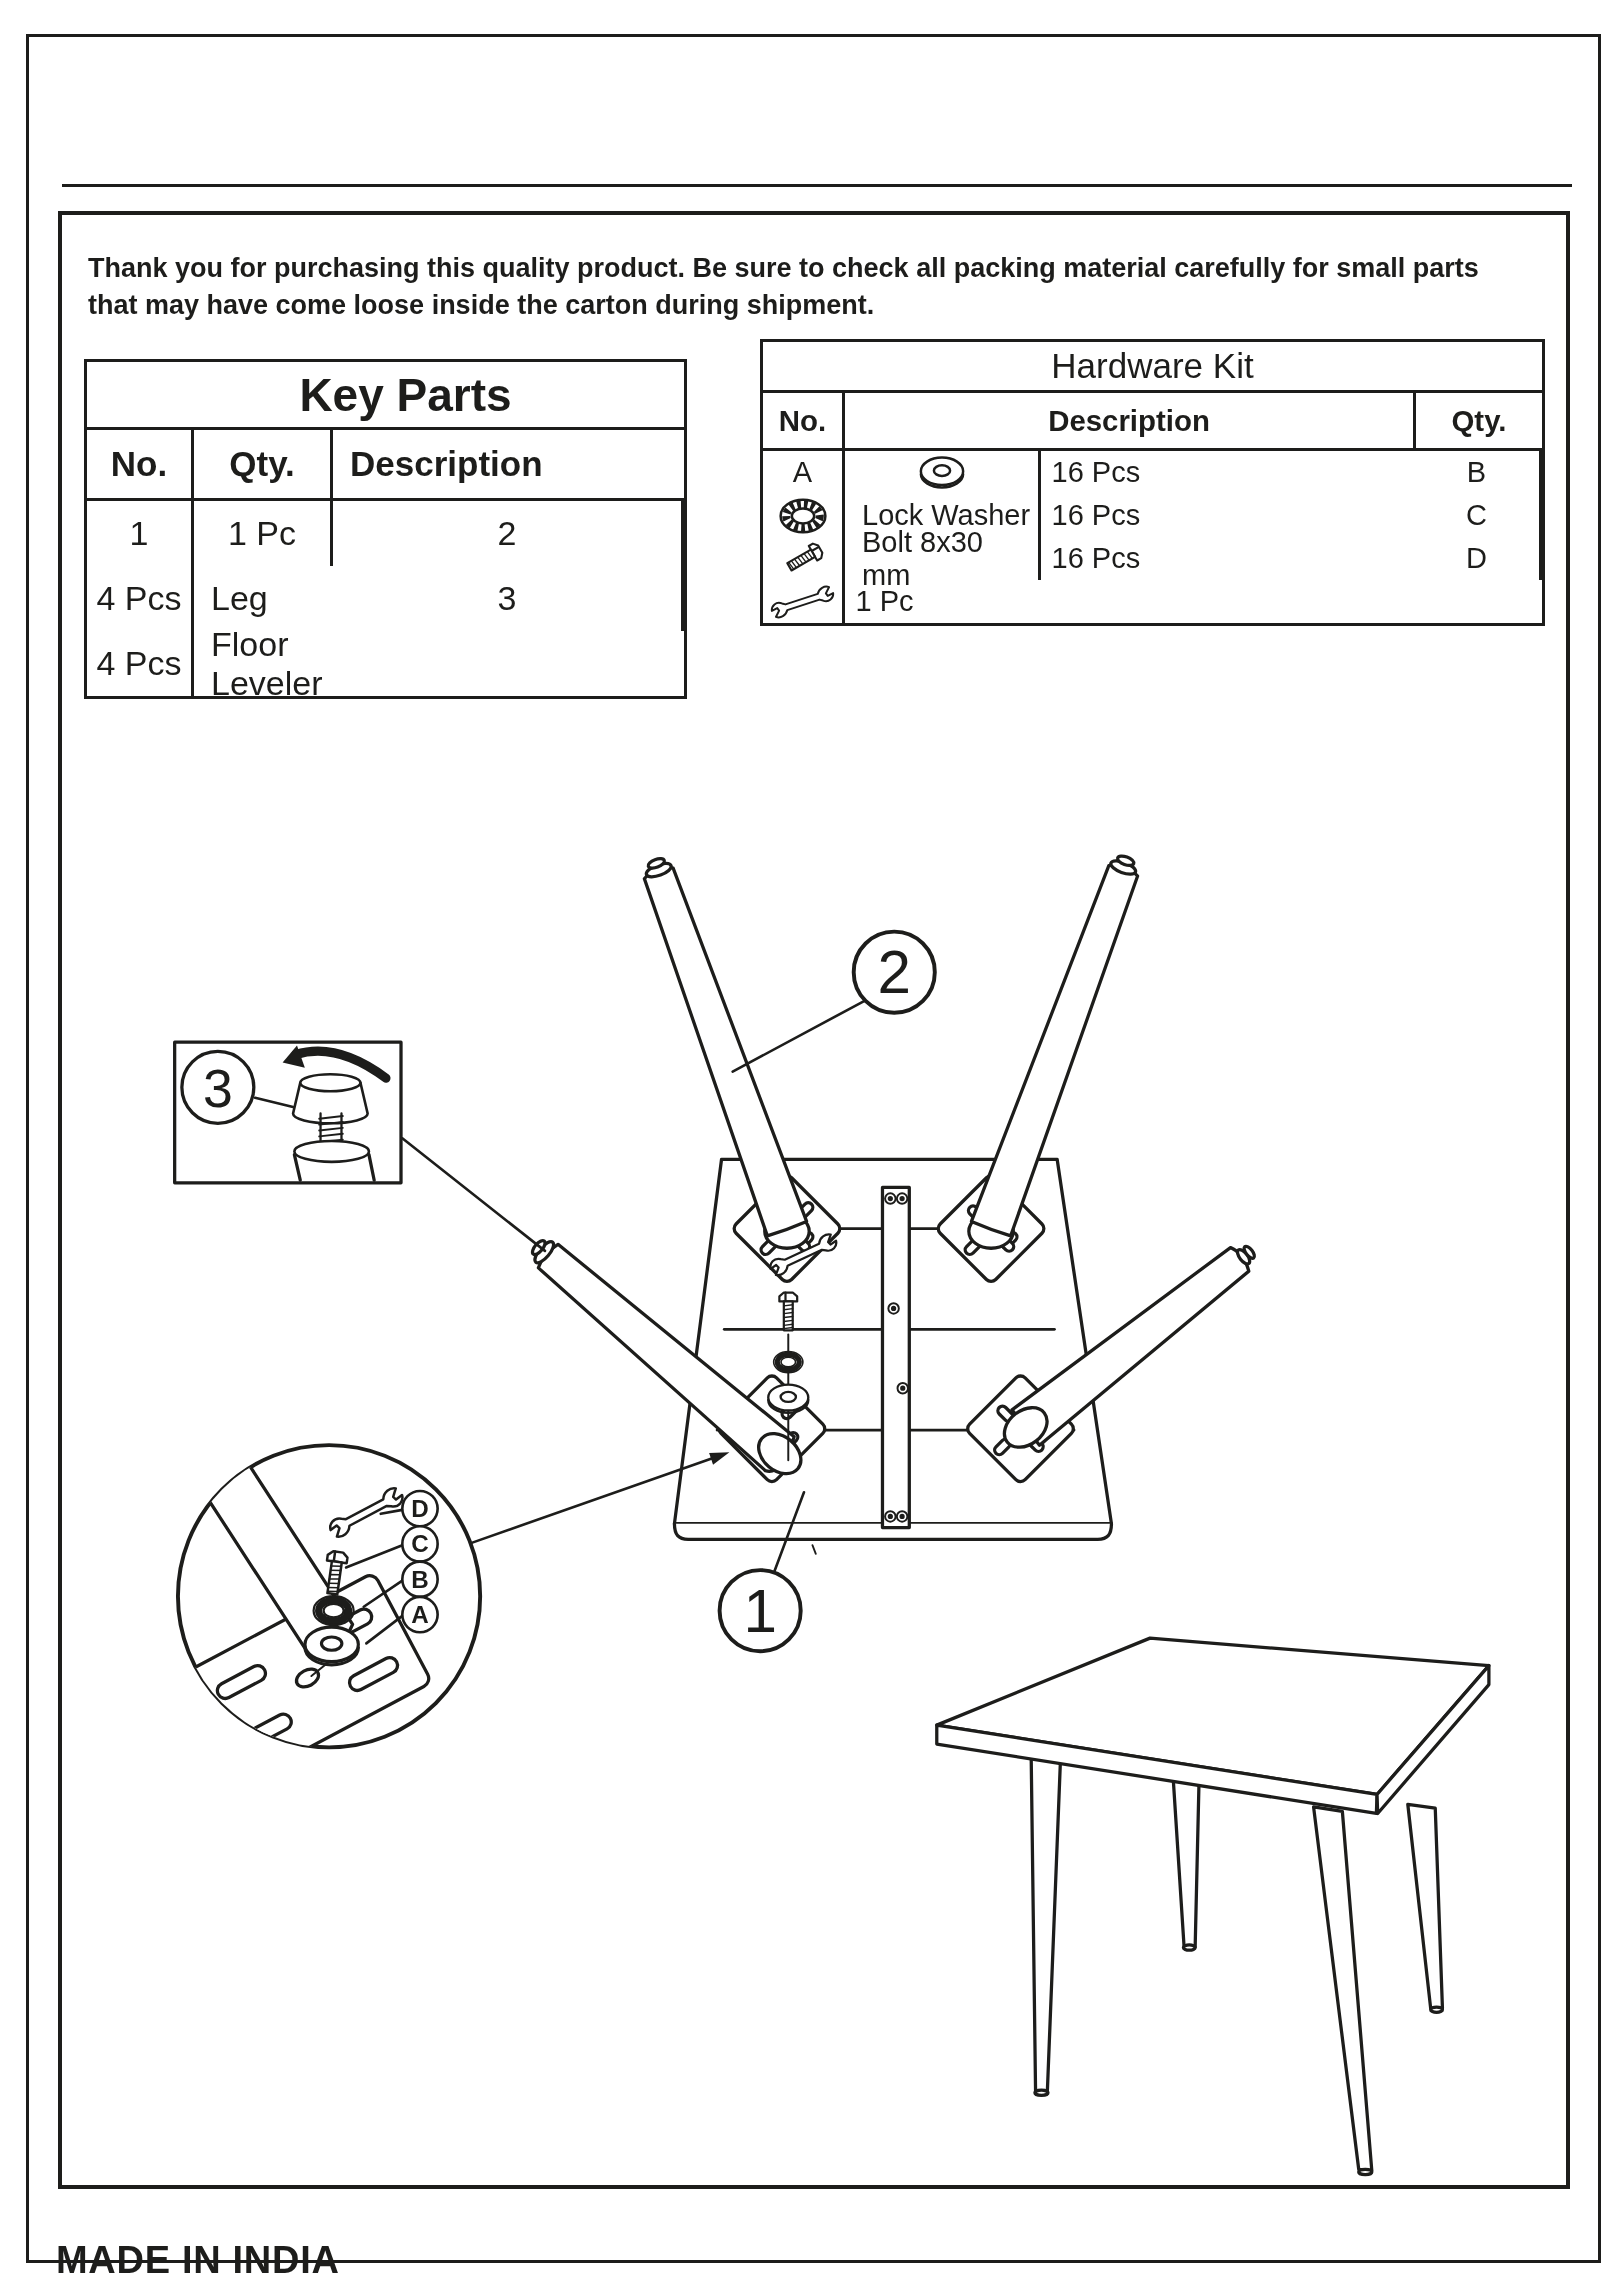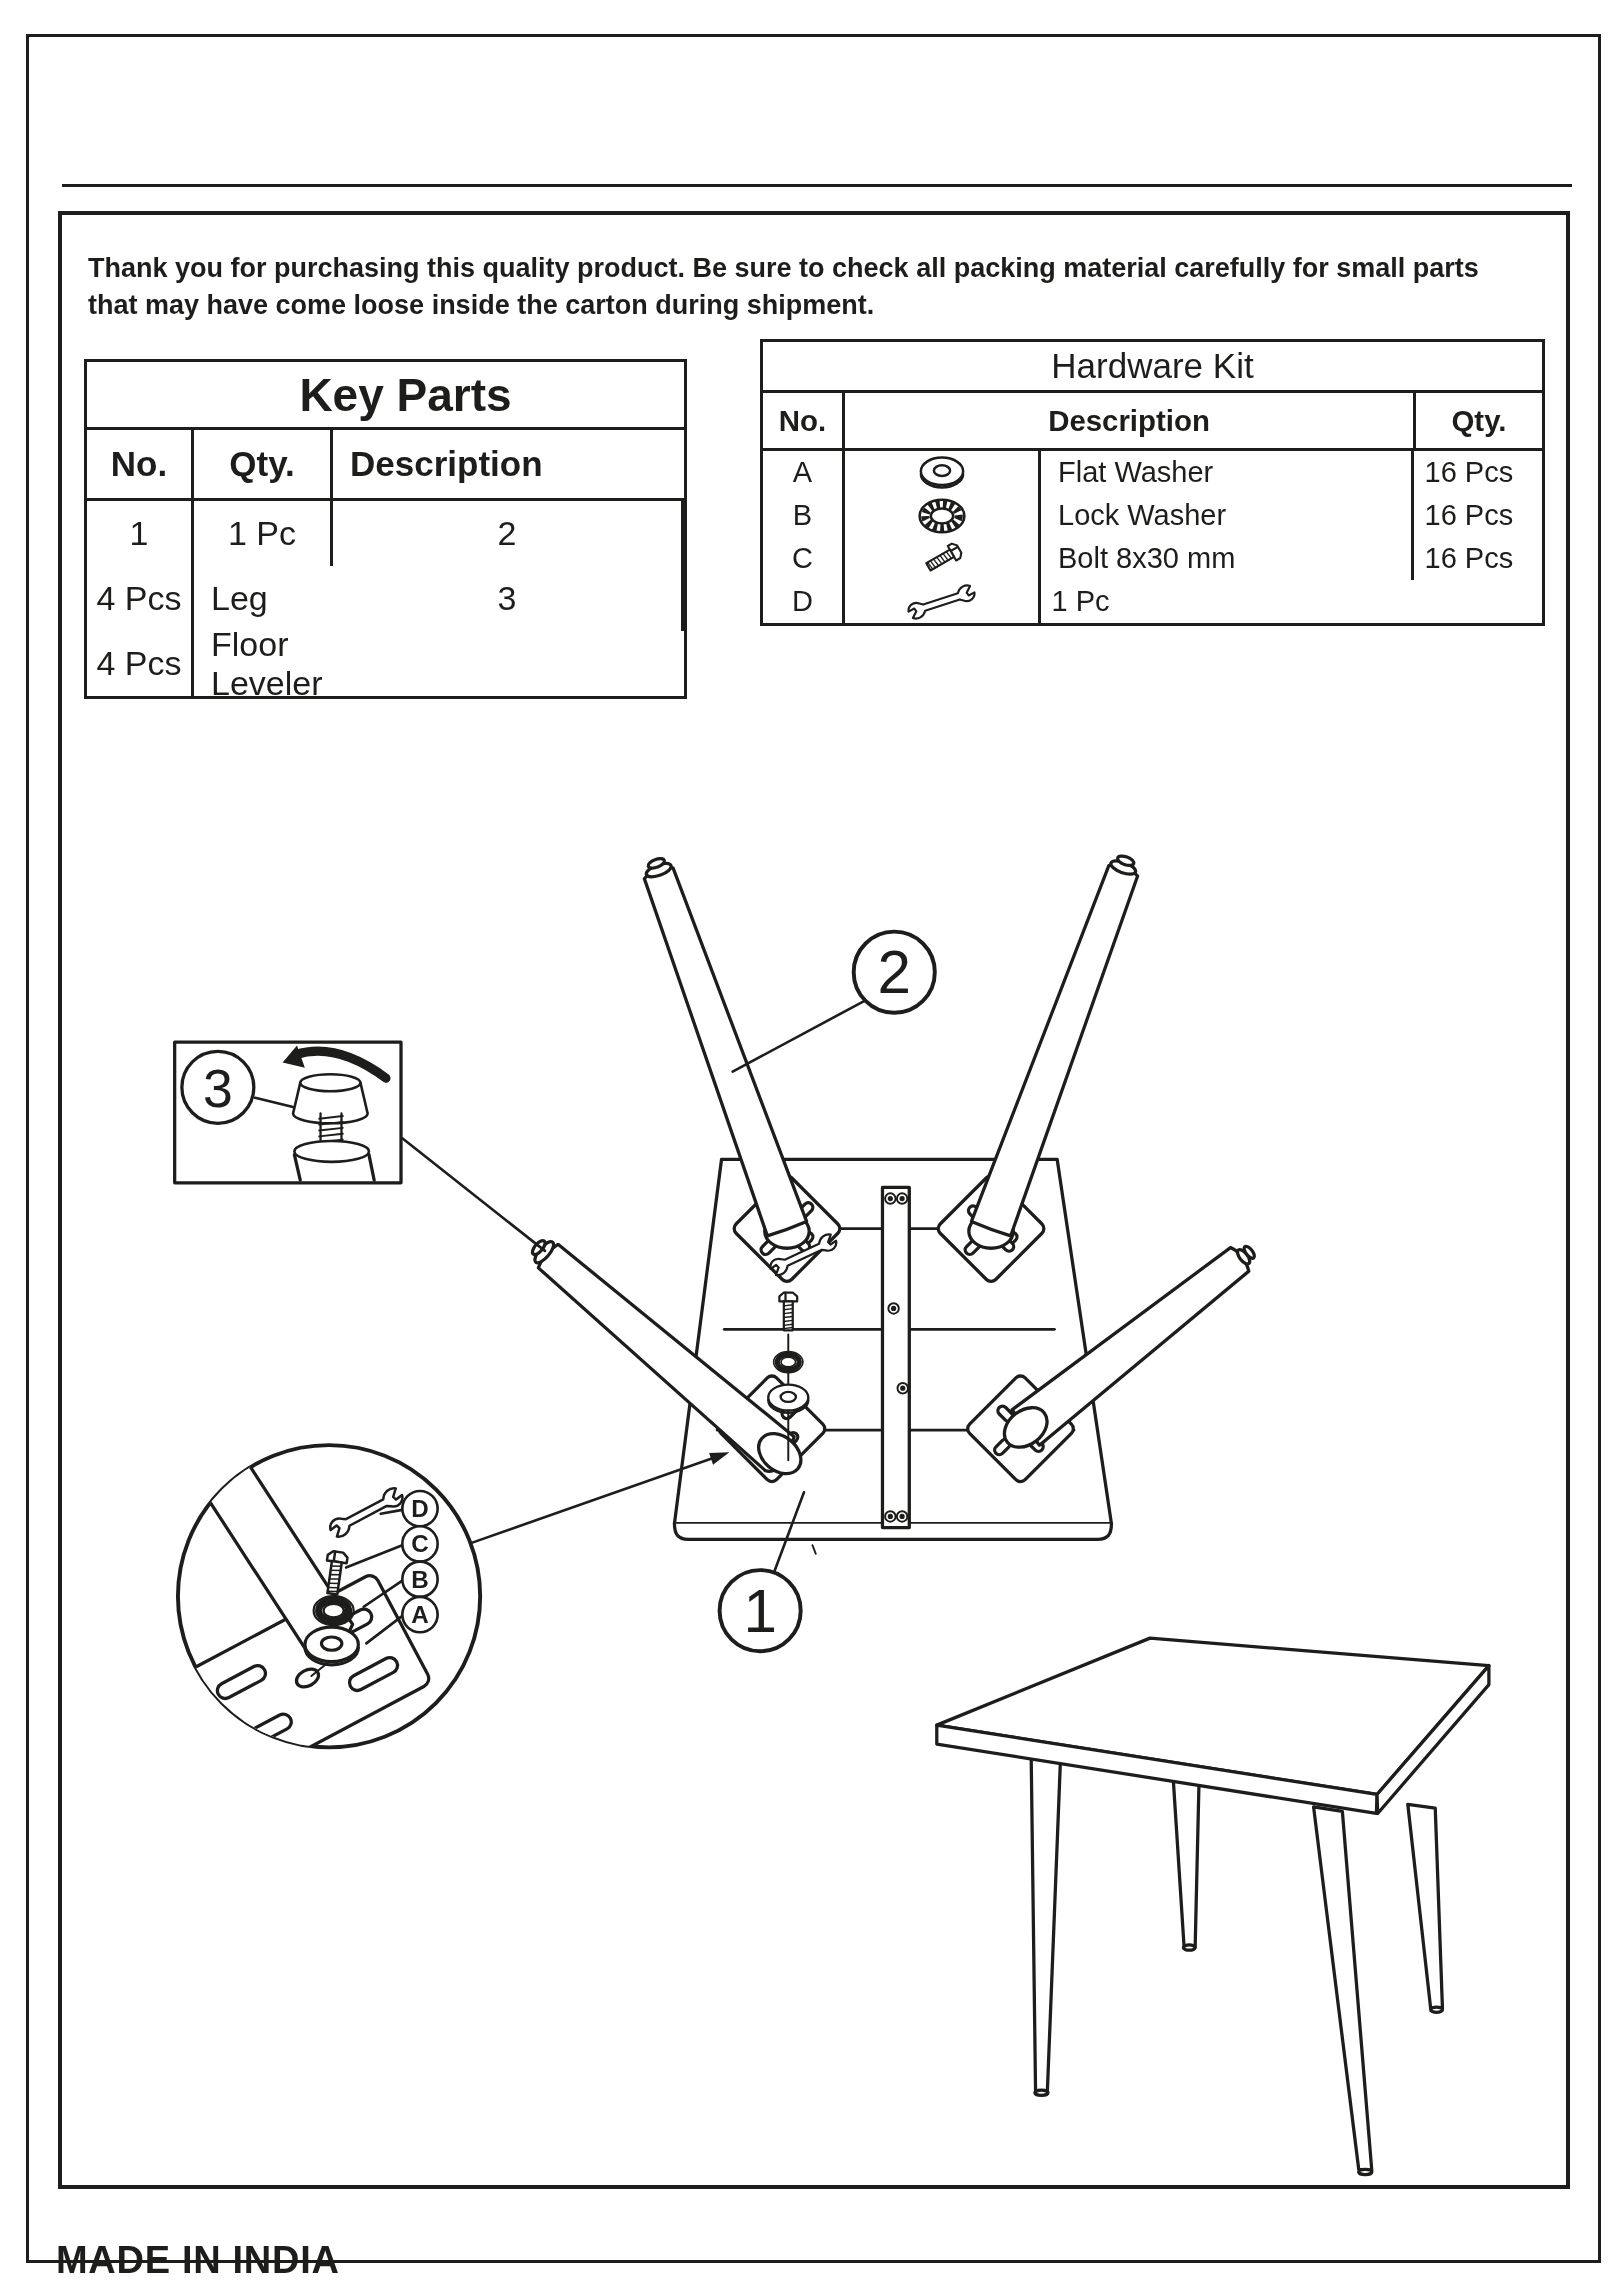--- a/index.html
+++ b/index.html
@@ -109,21 +109,20 @@
       <div class="c br">Description</div>
       <div class="c">Qty.</div>
     </div>
     <div class="hw-body">
       <div class="c br">A</div>
       <div class="c br">
         <svg width="72" height="41" viewBox="-55 -31 110 62">
             <use href="#flat-washer" transform="scale(0.95)"></use>
           </svg>
       </div>
-      <div class="l pad br">Flat Washer</div>
       <div class="l" style="padding-left:10.5px">16 Pcs</div>
 
       <div class="c br">B</div>
       <div class="c br">
         <svg width="72" height="42" viewBox="-55 -32 110 64">
             <use href="#lock-washer" transform="scale(0.95)"></use>
           </svg>
       </div>
       <div class="l pad br">Lock Washer</div>
       <div class="l" style="padding-left:10.5px">16 Pcs</div>

